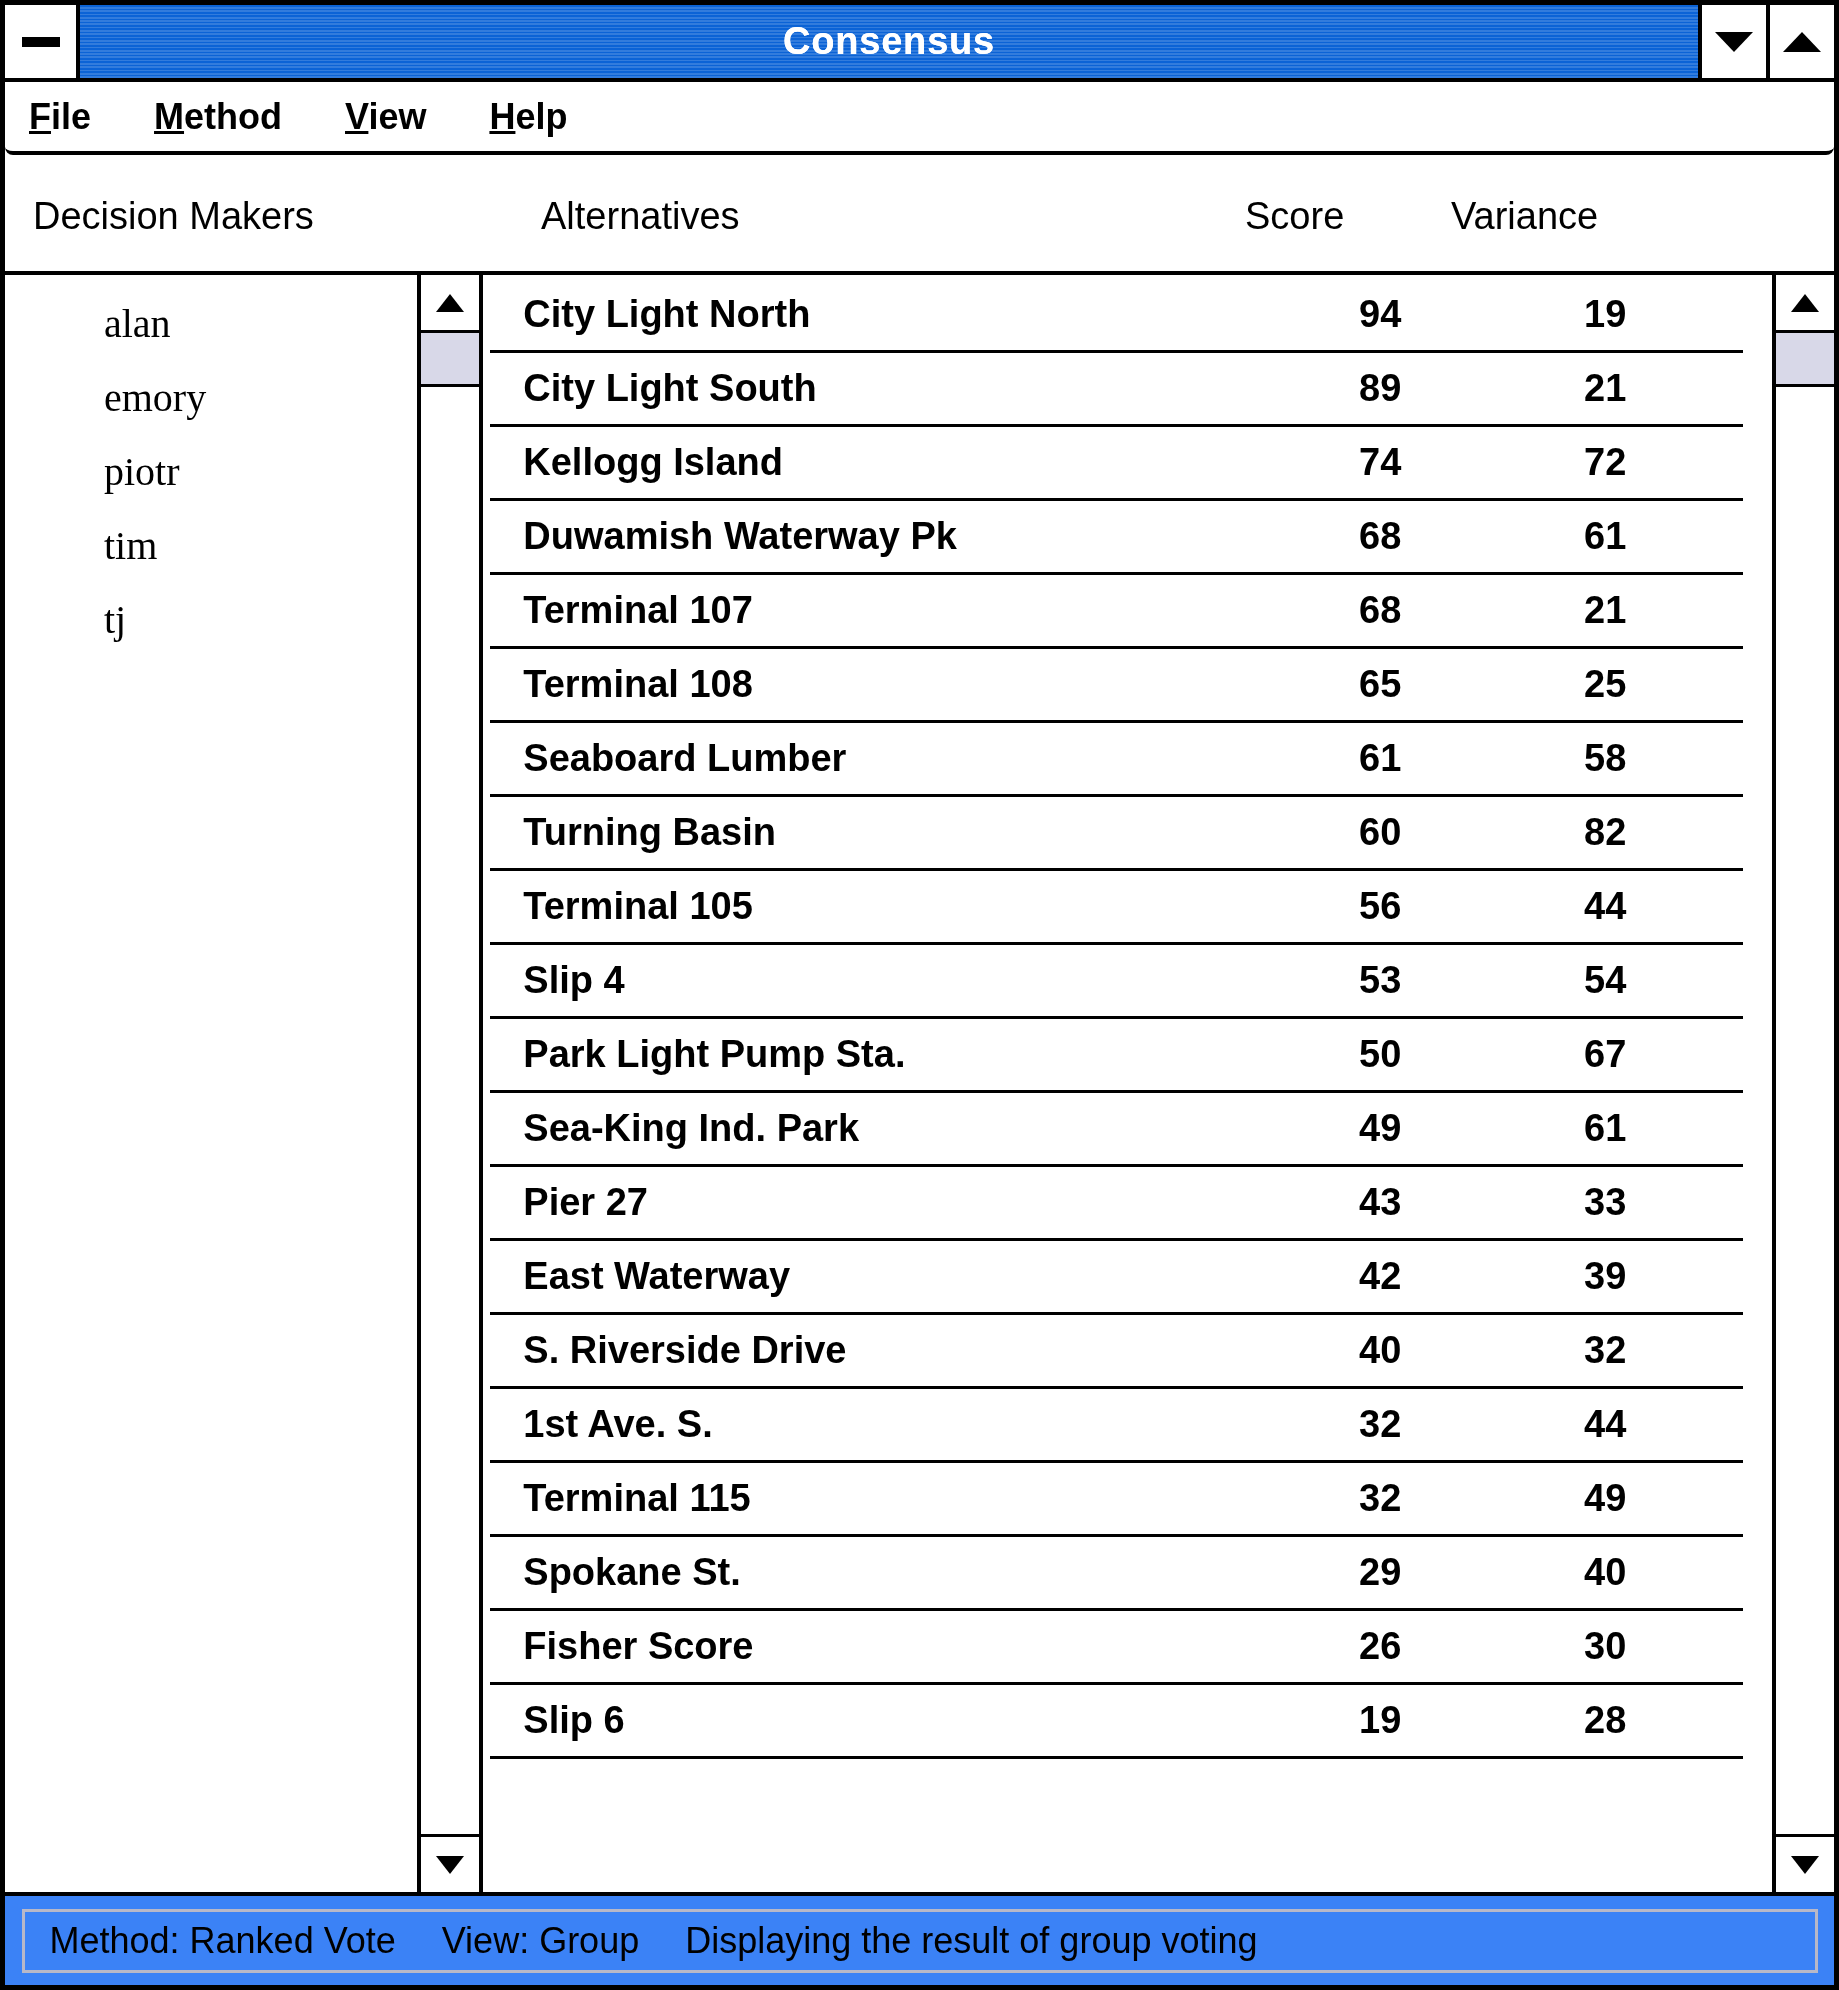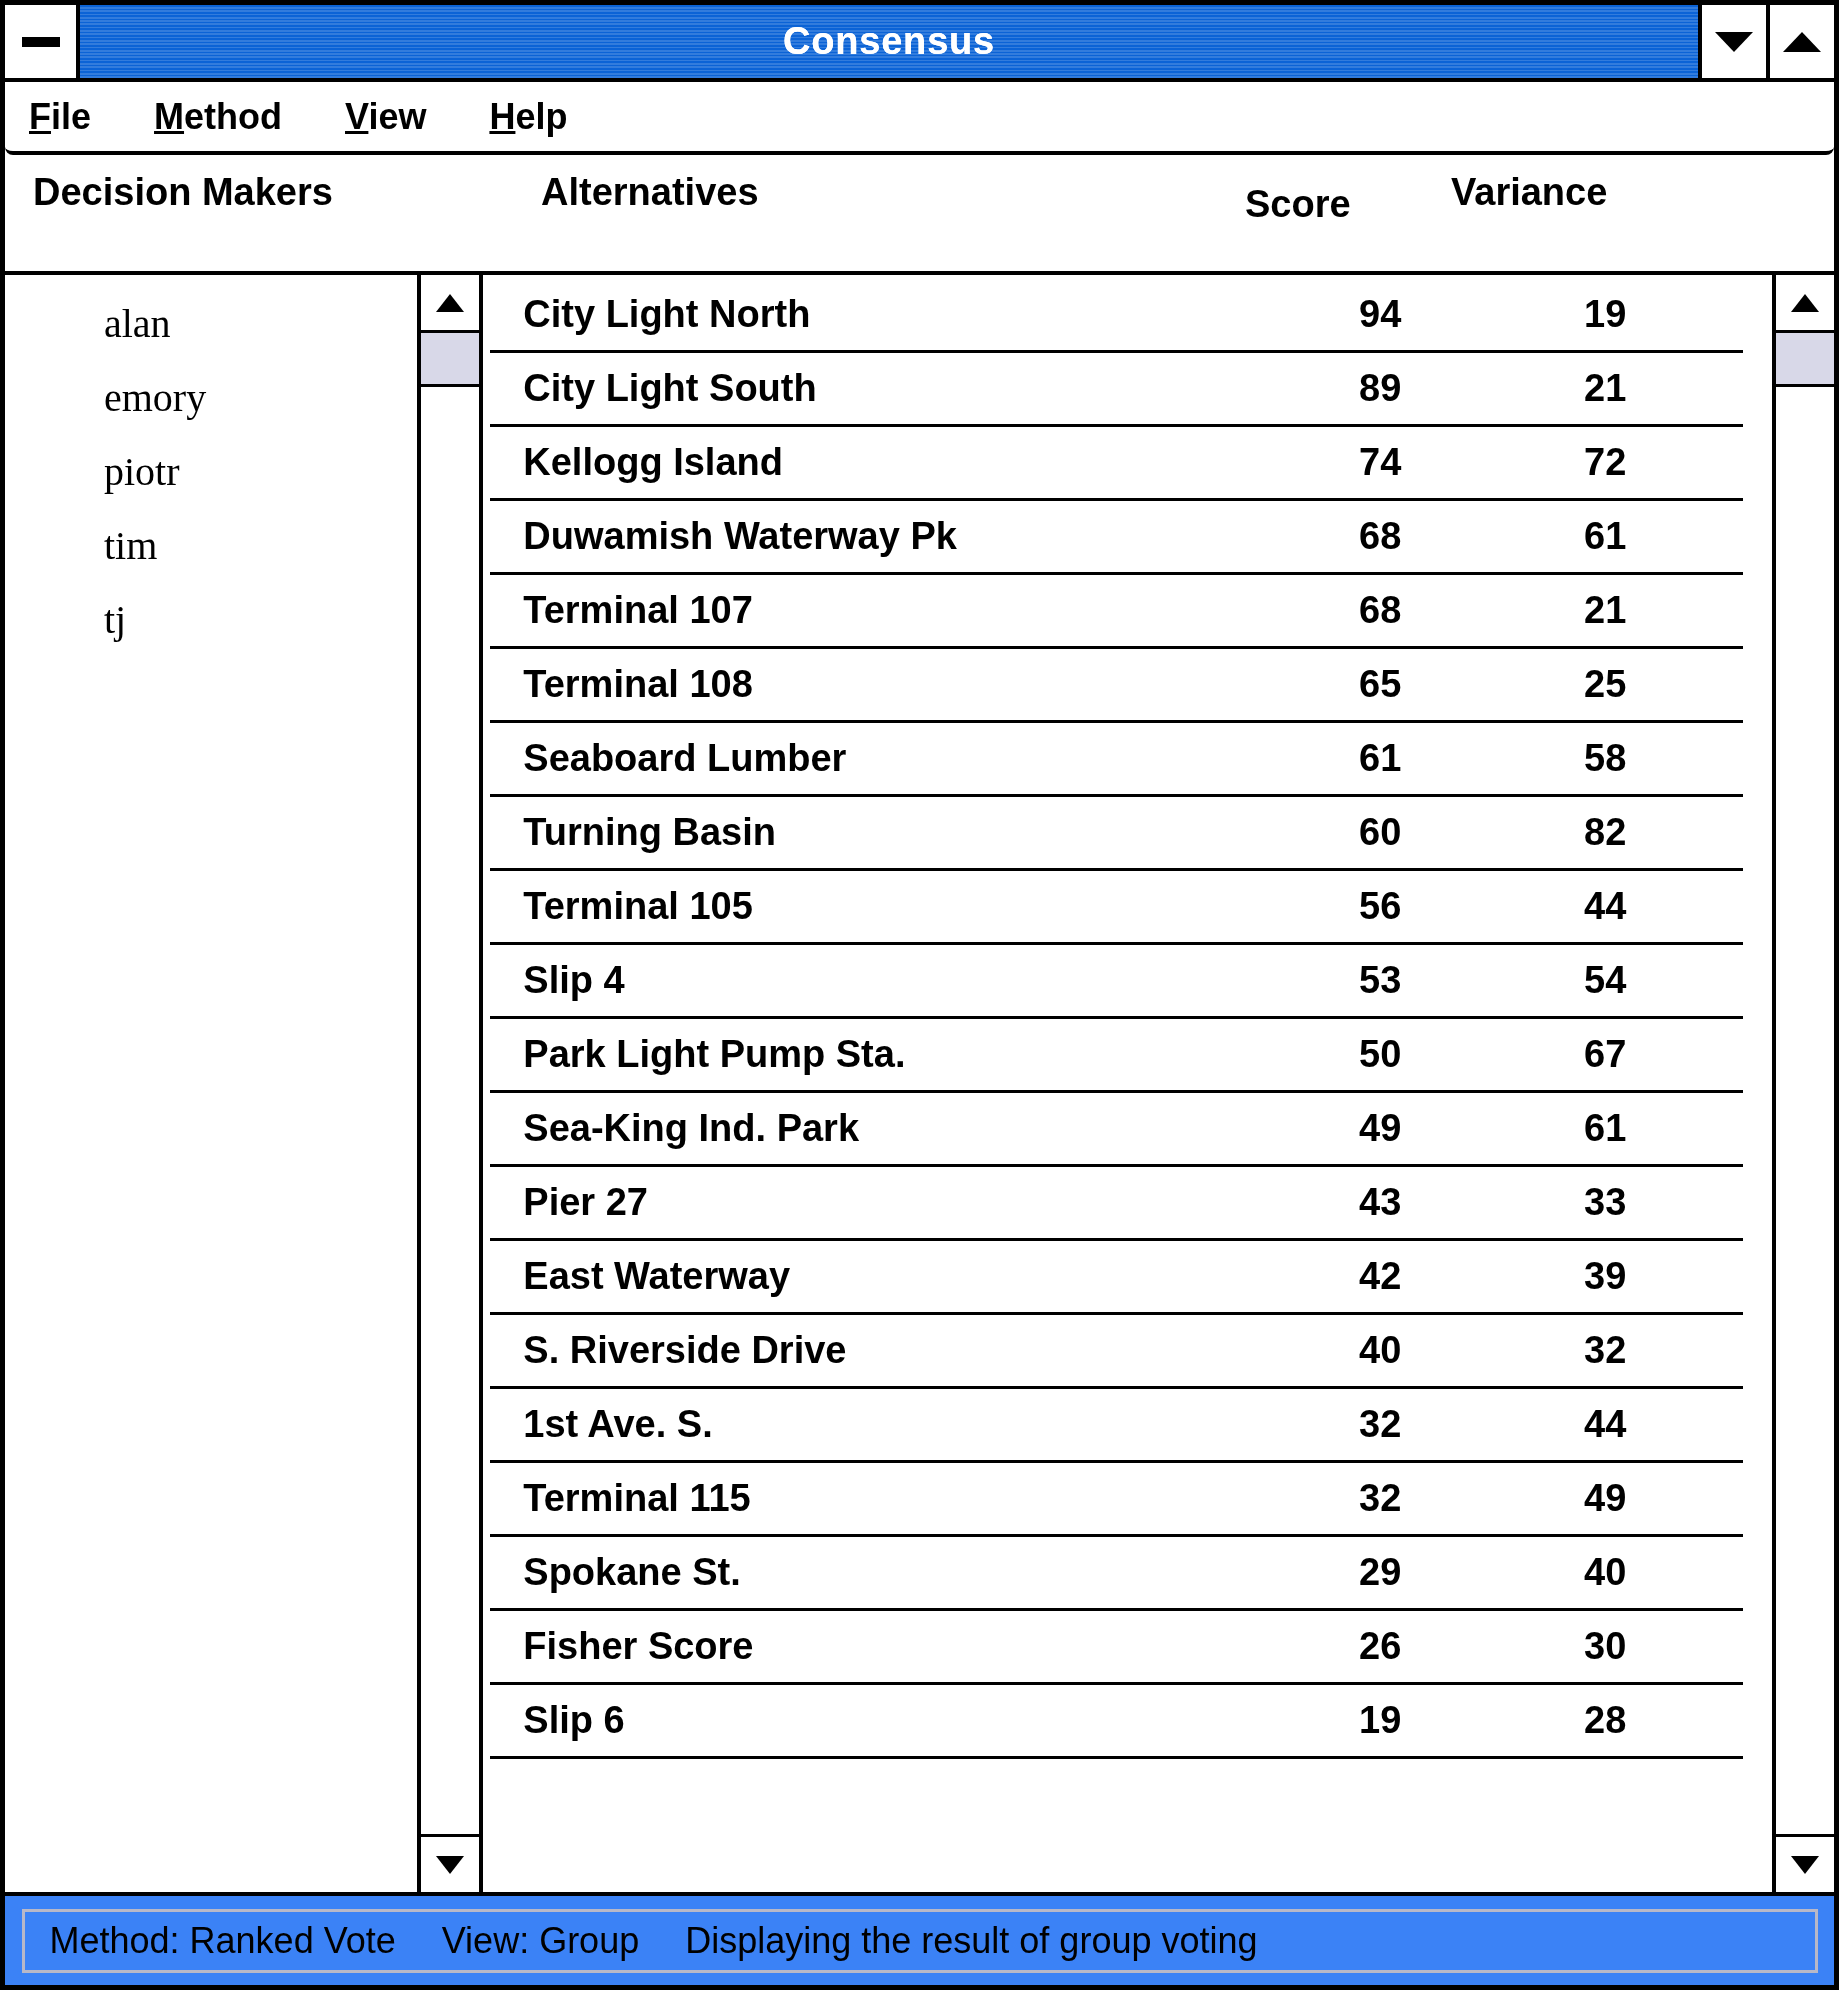--- a/index.html
+++ b/index.html
@@ -105,29 +105,29 @@
   
   .colheads {
     height: 116px;
     flex: 0 0 116px;
     position: relative;
     border-bottom: 4.1px solid #000000;
     background: #ffffff;
   }
   .colheads span {
     position: absolute;
-    top: 16px;
+    top: 40px;
     font-size: 38px;
-    font-weight: bold;
+    font-weight: normal;
     color: #000000;
     white-space: nowrap;
   }
   .ch-dm { left: 28px; }
   .ch-alt { left: 536px; }
-  .ch-score { left: 1240px; margin-top: 12px; }
+  .ch-score { left: 1240px; }
   .ch-var { left: 1446px; }
 
   
   .body {
     flex: 1 1 auto;
     display: flex;
     min-height: 0;
     border-bottom: 4.1px solid #000000;
     background: #ffffff;
   }

